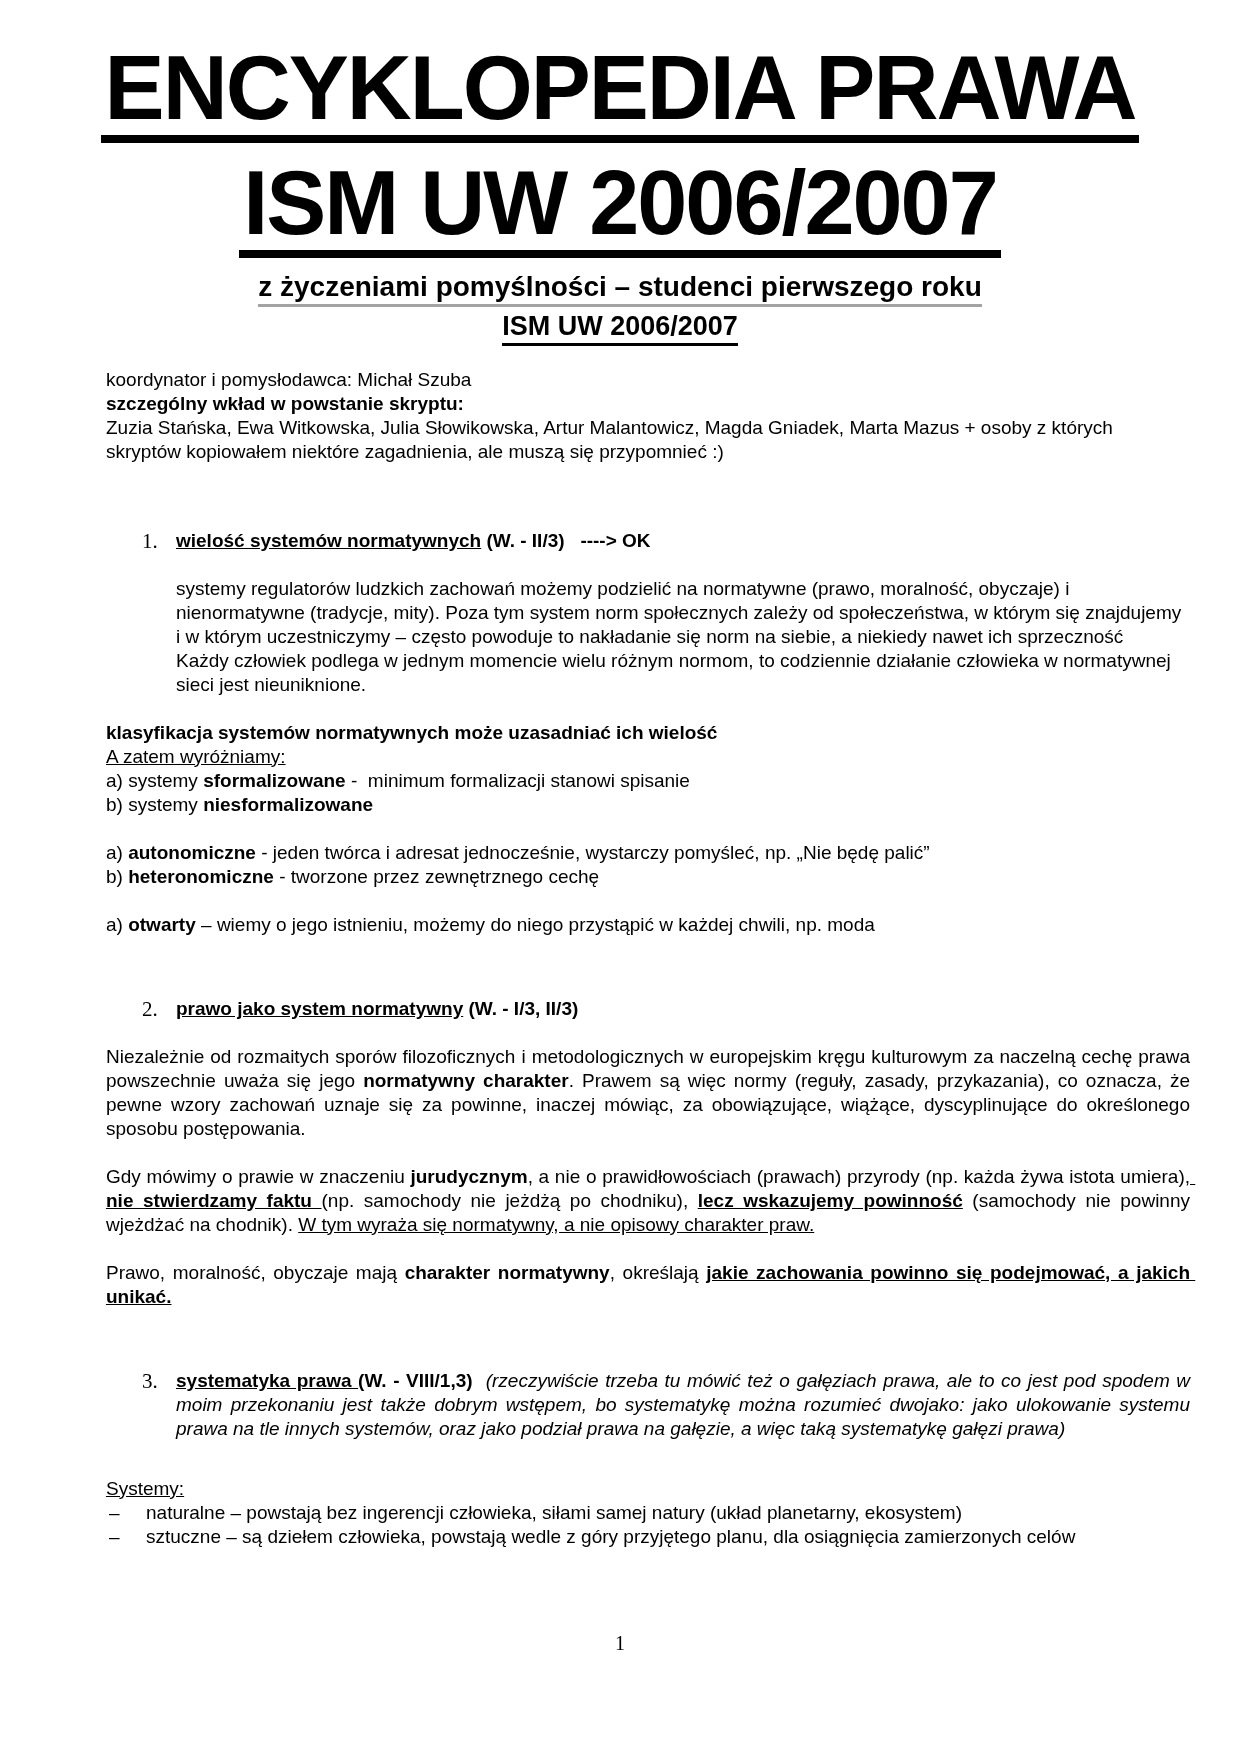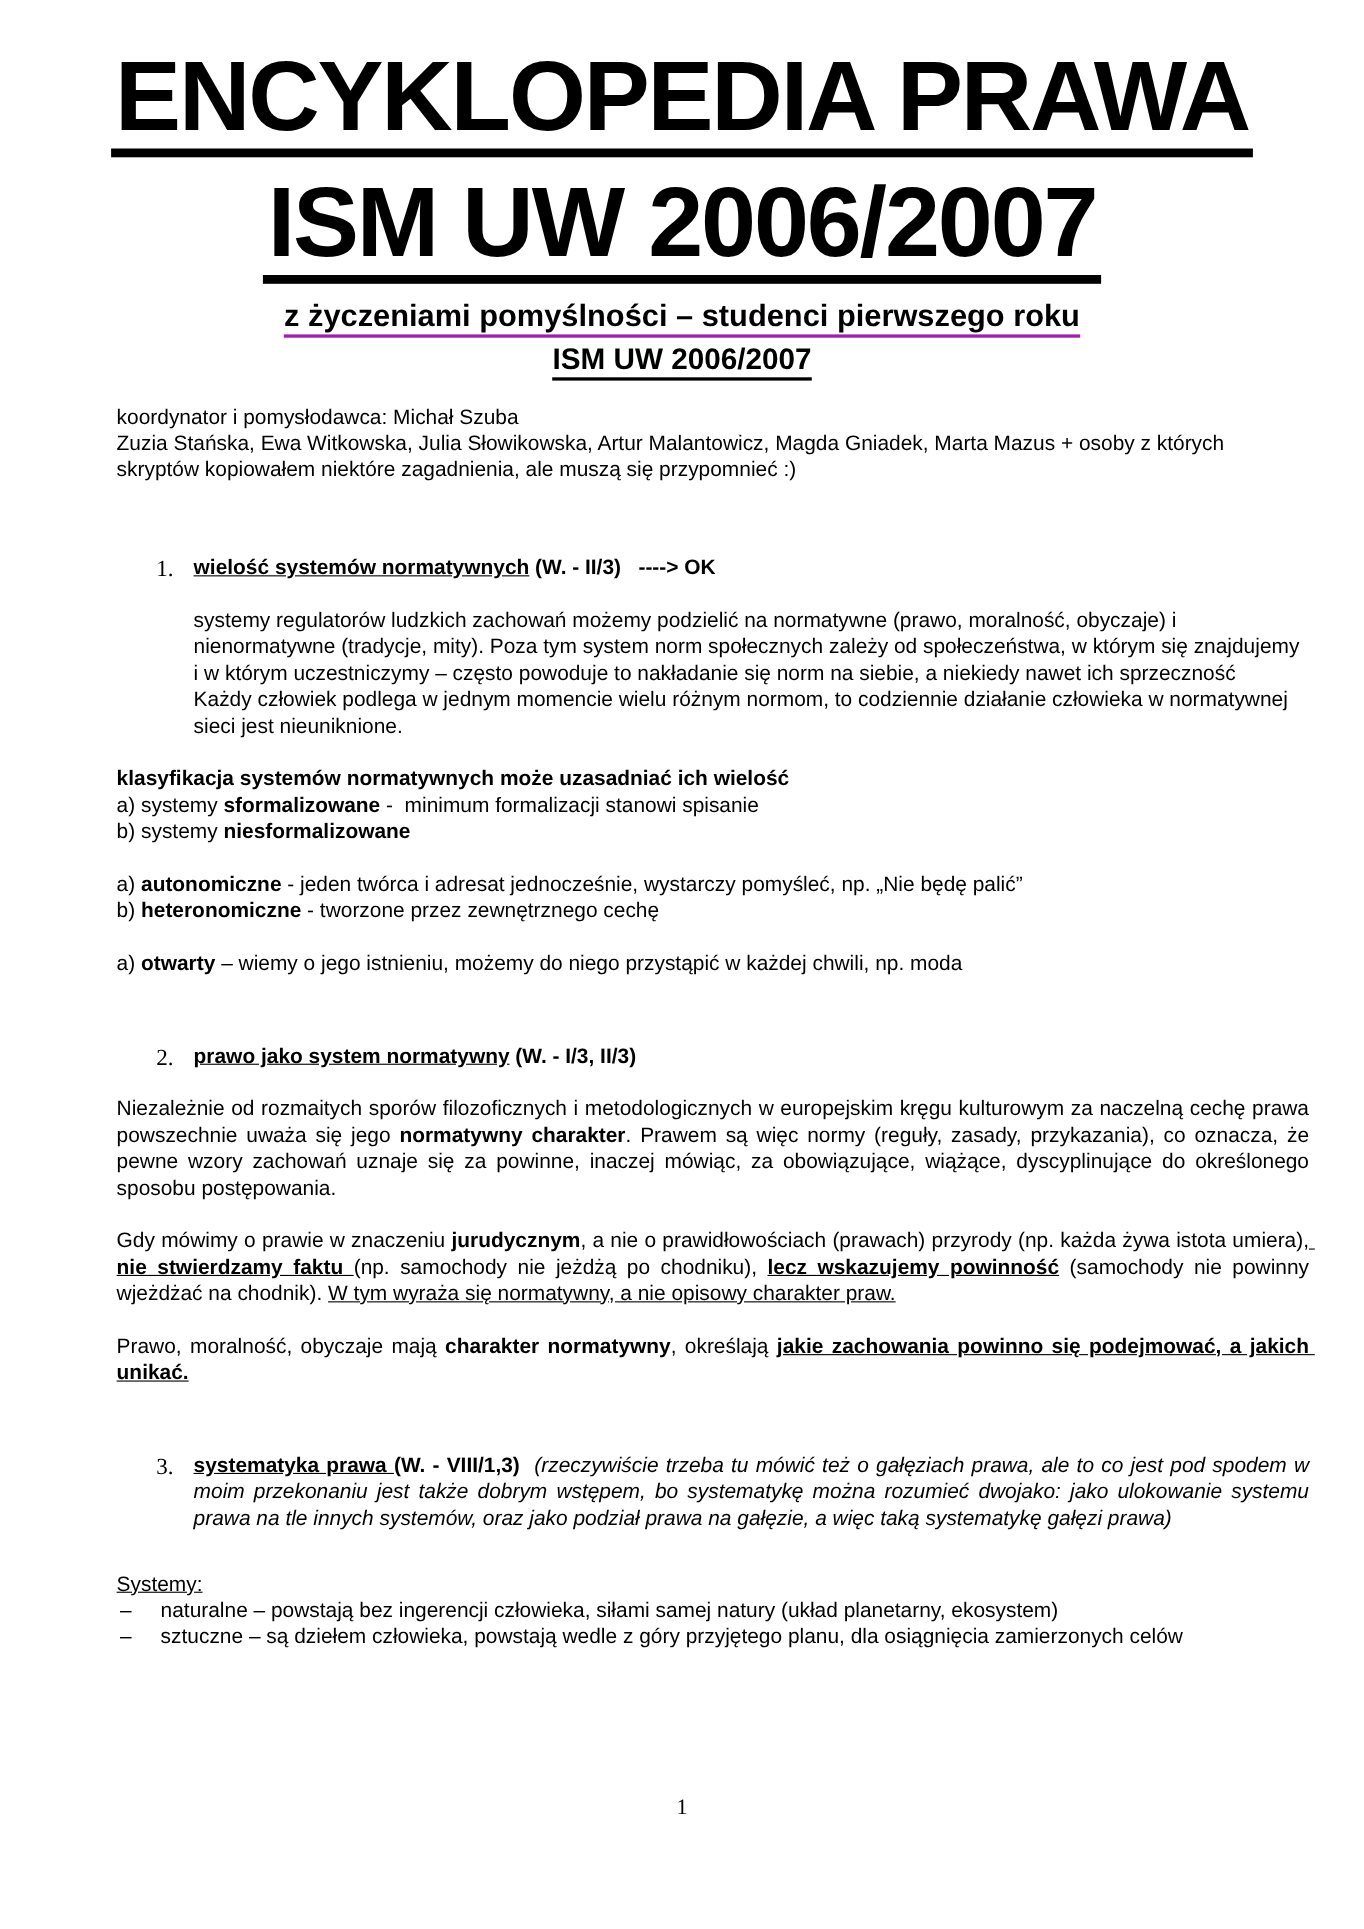--- a/index.html
+++ b/index.html
@@ -32,21 +32,21 @@
     padding: 0 4px 3px 4px;
     white-space: nowrap;
   }
   .title-line.second { margin-top: 16px; }
   .subtitle-line1 {
     display: inline-block;
     margin-top: 14px;
     font-size: 28px;
     font-weight: bold;
     line-height: 1.1;
-    border-bottom: 3px solid #a21caf;
+    border-bottom: 3px solid #a3a3a3;
     padding-bottom: 1px;
     white-space: nowrap;
   }
   .subtitle-line2 {
     display: inline-block;
     margin-top: 5px;
     font-size: 27px;
     font-weight: bold;
     line-height: 1.1;
     border-bottom: 3px solid #000;
@@ -101,25 +101,27 @@
 <div class="page">
   <div class="header">
     <div><span class="title-line">ENCYKLOPEDIA PRAWA</span></div>
     <div><span class="title-line second">ISM UW 2006/2007</span></div>
     <div><span class="subtitle-line1">z życzeniami pomyślności – studenci pierwszego roku</span></div>
     <div><span class="subtitle-line2">ISM UW 2006/2007</span></div>
   </div>
 
   <div class="content">
       <div class="blk"><span class="segs"><span>koordynator i pomysłodawca: Michał Szuba</span></span></div>
+      <div class="blk"><span class="segs"><span class="b">szczególny wkład w powstanie skryptu:</span></span></div>
       <div class="blk"><span class="segs"><span>Zuzia Stańska, Ewa Witkowska, Julia Słowikowska, Artur Malantowicz, Magda Gniadek, Marta Mazus + osoby z których skryptów kopiowałem niektóre zagadnienia, ale muszą się przypomnieć :)</span></span></div>
       <div class="blk numbered" style="margin-top: 64.8px;"><span class="num-label">1.</span><span class="segs"><span class="b u">wielość systemów normatywnych</span><span class="b"> (W. - II/3)   ----&gt; OK</span></span></div>
       <div class="blk ind" style="margin-top: 24px;"><span class="segs"><span>systemy regulatorów ludzkich zachowań możemy podzielić na normatywne (prawo, moralność, obyczaje) i nienormatywne (tradycje, mity). Poza tym system norm społecznych zależy od społeczeństwa, w którym się znajdujemy i w którym uczestniczymy – często powoduje to nakładanie się norm na siebie, a niekiedy nawet ich sprzeczność</span></span></div>
       <div class="blk ind"><span class="segs"><span>Każdy człowiek podlega w jednym momencie wielu różnym normom, to codziennie działanie człowieka w normatywnej sieci jest nieuniknione.</span></span></div>
       <div class="blk" style="margin-top: 24px;"><span class="segs"><span class="b">klasyfikacja systemów normatywnych może uzasadniać ich wielość</span></span></div>
+      <div class="blk"><span class="segs"><span class="u">A zatem wyróżniamy:</span></span></div>
       <div class="blk"><span class="segs"><span>a) systemy </span><span class="b">sformalizowane</span><span> -  minimum formalizacji stanowi spisanie</span></span></div>
       <div class="blk"><span class="segs"><span>b) systemy </span><span class="b">niesformalizowane</span></span></div>
       <div class="blk" style="margin-top: 24px;"><span class="segs"><span>a) </span><span class="b">autonomiczne</span><span> - jeden twórca i adresat jednocześnie, wystarczy pomyśleć, np. „Nie będę palić”</span></span></div>
       <div class="blk"><span class="segs"><span>b) </span><span class="b">heteronomiczne</span><span> - tworzone przez zewnętrznego cechę</span></span></div>
       <div class="blk" style="margin-top: 24px;"><span class="segs"><span>a) </span><span class="b">otwarty</span><span> – wiemy o jego istnieniu, możemy do niego przystąpić w każdej chwili, np. moda</span></span></div>
       <div class="blk numbered" style="margin-top: 60px;"><span class="num-label">2.</span><span class="segs"><span class="b u">prawo jako system normatywny</span><span class="b"> (W. - I/3, II/3)</span></span></div>
       <div class="blk just" style="margin-top: 24px;"><span class="segs"><span>Niezależnie od rozmaitych sporów filozoficznych i metodologicznych w europejskim kręgu kulturowym za naczelną cechę prawa powszechnie uważa się jego </span><span class="b">normatywny charakter</span><span>. Prawem są więc normy (reguły, zasady, przykazania), co oznacza, że pewne wzory zachowań uznaje się za powinne, inaczej mówiąc, za obowiązujące, wiążące, dyscyplinujące do określonego sposobu postępowania.</span></span></div>
       <div class="blk just" style="margin-top: 24px;"><span class="segs"><span>Gdy mówimy o prawie w znaczeniu </span><span class="b">jurudycznym</span><span>, a nie o prawidłowościach (prawach) przyrody (np. każda żywa istota umiera),</span><span class="b u"> nie stwierdzamy faktu </span><span>(np. samochody nie jeżdżą po chodniku), </span><span class="b u">lecz wskazujemy powinność</span><span> (samochody nie powinny wjeżdżać na chodnik). </span><span class="u">W tym wyraża się normatywny, a nie opisowy charakter praw.</span></span></div>
       <div class="blk just" style="margin-top: 24px;"><span class="segs"><span>Prawo, moralność, obyczaje mają </span><span class="b">charakter normatywny</span><span>, określają </span><span class="b u">jakie zachowania powinno się podejmować, a jakich unikać.</span></span></div>
       <div class="blk numbered just" style="margin-top: 60px;"><span class="num-label">3.</span><span class="segs"><span class="b u">systematyka prawa </span><span class="b">(W. - VIII/1,3)</span><span>  </span><span class="i">(rzeczywiście trzeba tu mówić też o gałęziach prawa, ale to co jest pod spodem w moim przekonaniu jest także dobrym wstępem, bo systematykę można rozumieć dwojako: jako ulokowanie systemu prawa na tle innych systemów, oraz jako podział prawa na gałęzie, a więc taką systematykę gałęzi prawa)</span></span></div>

